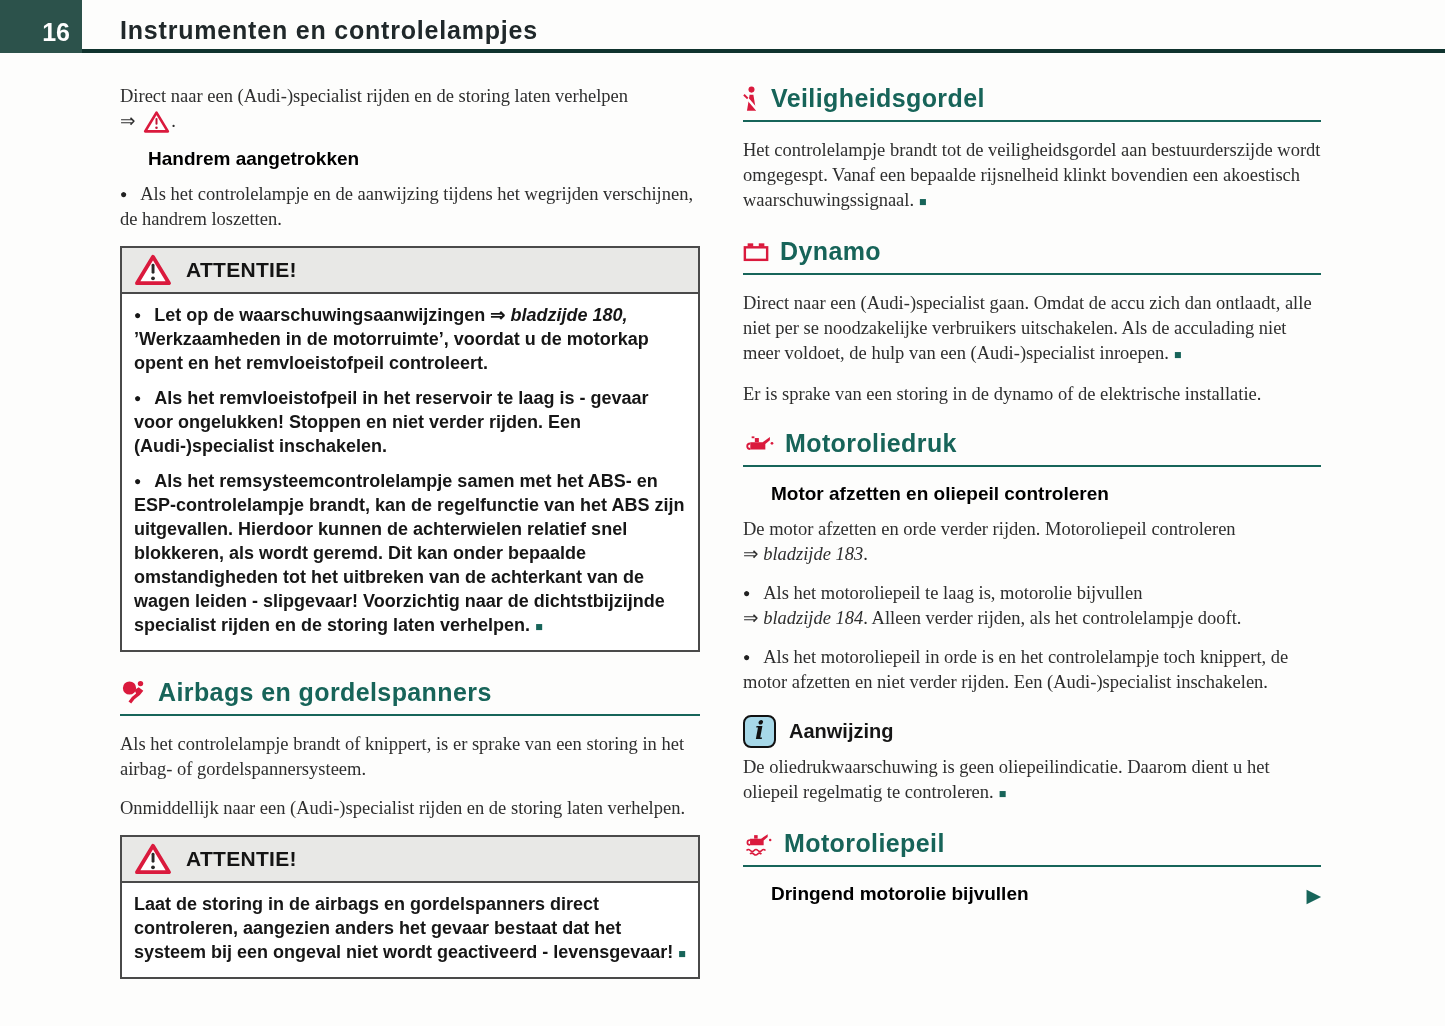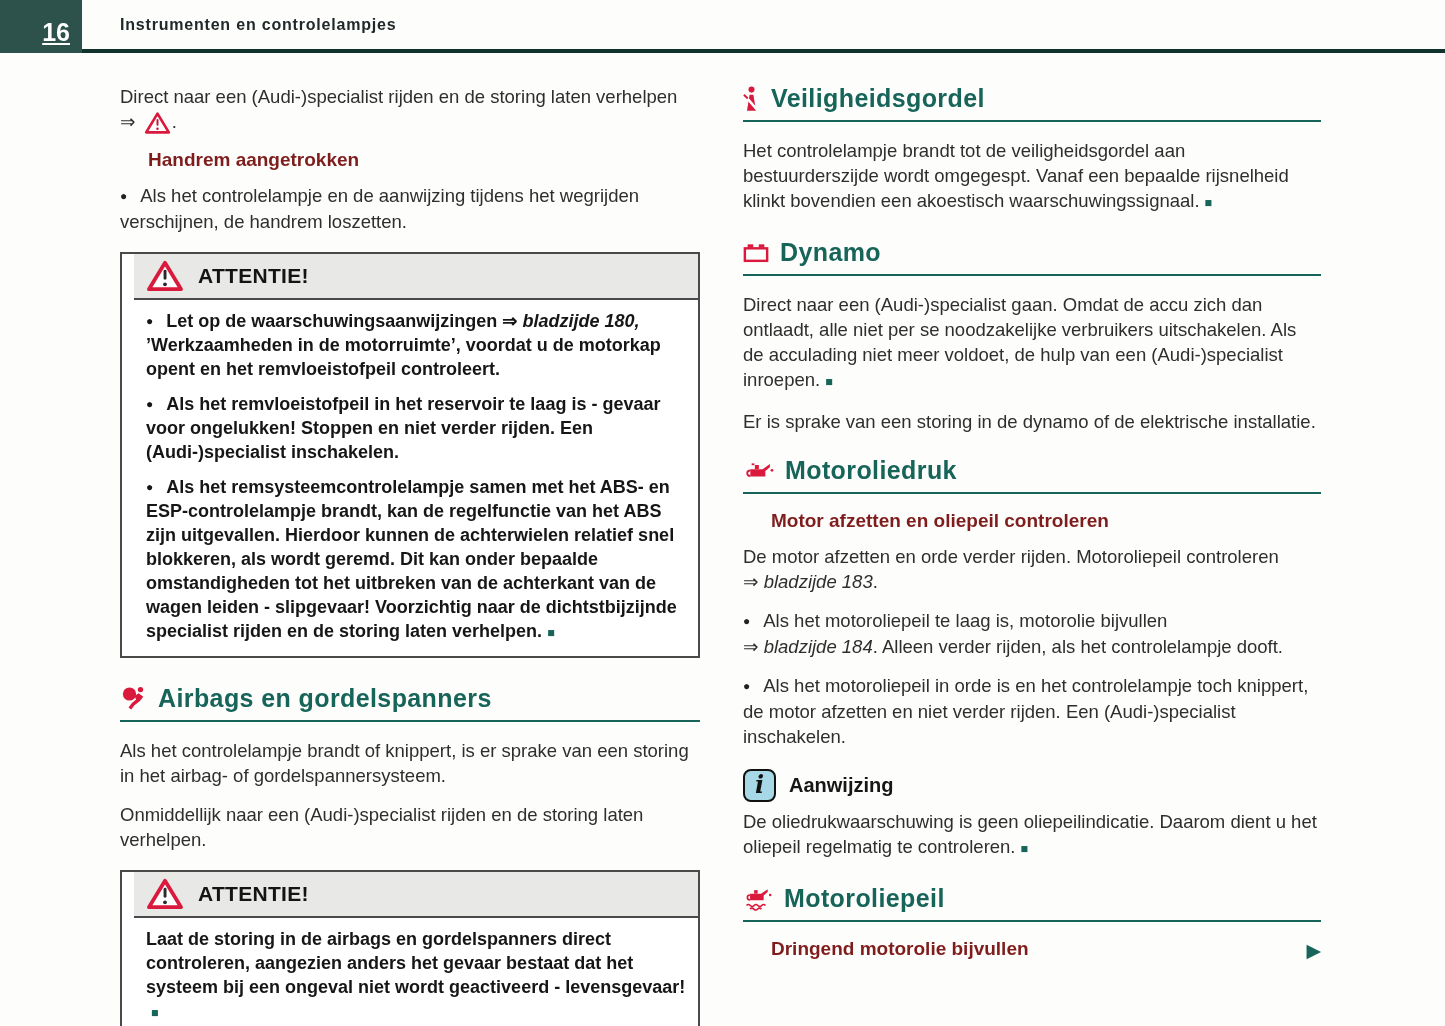--- a/index.html
+++ b/index.html
@@ -3,45 +3,45 @@
 <meta charset="utf-8">
 <style>
   html,body{margin:0;padding:0;background:#ffffff;}
   .page{position:relative;width:1445px;height:1026px;background:#fdfdfc;overflow:hidden;
         font-family:"Liberation Sans", sans-serif;}
 
   
   .topbar-rule{position:absolute;left:0;top:49px;width:1445px;height:4px;background:#10332e;z-index:1;}
   .pagenum-box{position:absolute;left:0;top:0;width:82px;height:53px;background:#2c524b;z-index:2;
         display:flex;align-items:flex-end;justify-content:flex-end;box-sizing:border-box;
-        padding:0 12px 6px 0;color:#ffffff;font-size:25px;font-weight:bold;text-decoration:underline;}
-  .page-title{position:absolute;left:120px;top:16px;font-size:16px;font-weight:700;
+        padding:0 12px 6px 0;color:#ffffff;font-size:25px;font-weight:bold;}
+  .page-title{position:absolute;left:120px;top:16px;font-size:25px;font-weight:700;
         letter-spacing:0.8px;color:#20282a;z-index:2;}
 
   
   .col{position:absolute;top:84px;}
   .col-left{left:120px;width:580px;}
   .col-right{left:743px;width:578px;}
 
-  p.body{font-size:18.5px;line-height:25px;color:#2e2e2e;margin:0 0 14px;}
+  p.body{font-size:18.5px;line-height:25px;color:#2e2e2e;margin:0 0 14px;font-family:Liberation Serif, serif;}
   .blt{font-size:12px;vertical-align:2px;margin-right:13px;color:#222;}
   .arw{white-space:nowrap;}
   i{font-style:italic;}
   .sq{color:#176459;font-size:12.5px;margin-left:5px;}
-  .subhead{font-size:19px;font-weight:700;color:#7f1d1d;margin:2px 0 12px;padding-left:28px;}
+  .subhead{font-size:19px;font-weight:700;color:#000000;margin:2px 0 12px;padding-left:28px;}
 
   
   .sec{display:flex;align-items:center;gap:11px;border-bottom:2.5px solid #17655a;
        padding-bottom:7px;margin:22px 0 16px;}
   .sec .sec-title{font-size:25px;font-weight:700;letter-spacing:0.4px;color:#176459;margin:0;}
   .col-right > .sec:first-child{margin-top:0;align-items:center;}
   .sec .icon{flex:0 0 auto;display:inline-flex;}
 
   
-  .attn{border:2px solid #4a4a4a;margin:18px 0 26px;background:#fff;padding-left:12px;}
+  .attn{border:2px solid #4a4a4a;margin:10px 0 26px;background:#fff;}
   .attn-hd{display:flex;align-items:center;gap:14px;background:#e8e8e6;
        border-bottom:2px solid #4a4a4a;padding:5px 12px;}
   .attn-title{font-size:21px;font-weight:700;color:#141414;letter-spacing:0.3px;}
   .attn-bd{padding:9px 12px 11px;}
   .attn-bd p{font-size:18px;line-height:24px;font-weight:700;color:#161616;margin:0 0 11px;}
   .attn-bd p:last-child{margin-bottom:0;}
   .attn-bd .blt{color:#161616;}
 
   
   .note{margin:20px 0 0;}

